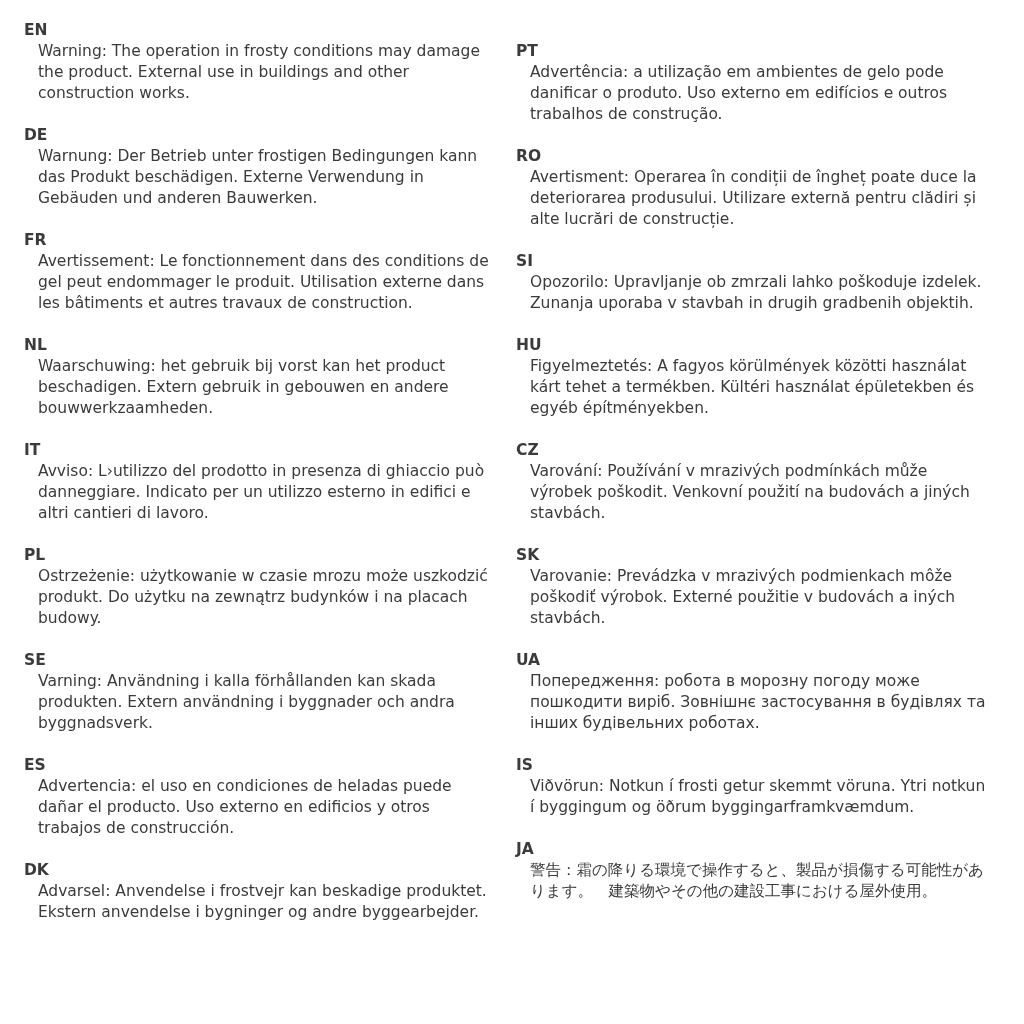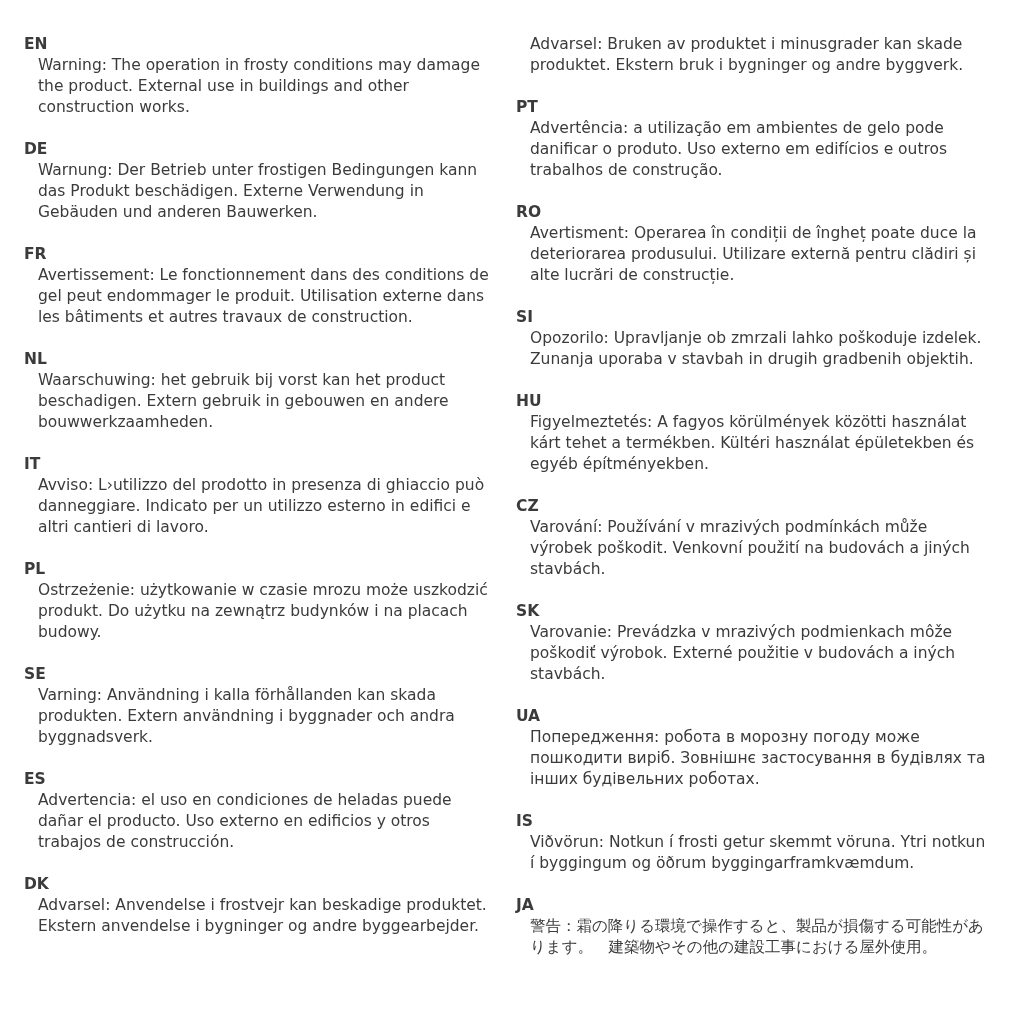--- a/index.html
+++ b/index.html
@@ -9,21 +9,21 @@
   * { margin: 0; padding: 0; box-sizing: border-box; }
   html, body {
     width: 1024px;
     height: 1024px;
     background: var(--bg-color);
     overflow: hidden;
   }
   .page {
     width: 1024px;
     height: 920px;
-    padding: 34px 24px;
+    padding: 20px 24px;
     display: flex;
     gap: 22px;
     background: var(--bg-color);
     font-family: "DejaVu Sans", sans-serif;
     font-size: 15.5px;
     line-height: 21px;
     color: var(--text-color);
   }
   .column {
     width: 470px;
@@ -79,21 +79,20 @@
         <h2 class="lang-code">ES</h2>
         <p class="warning-text">Advertencia: el uso en condiciones de heladas puede dañar el producto. Uso externo en edificios y otros trabajos de construcción.</p>
       </article>
       <article class="warning-section">
         <h2 class="lang-code">DK</h2>
         <p class="warning-text">Advarsel: Anvendelse i frostvejr kan beskadige produktet. Ekstern anvendelse i bygninger og andre byggearbejder.</p>
       </article>
     </section>
   <section class="column">
       <article class="warning-section">
-        <p class="warning-text">Advarsel: Bruken av produktet i minusgrader kan skade produktet. Ekstern bruk i bygninger og andre byggverk.</p>
       </article>
       <article class="warning-section">
         <h2 class="lang-code">PT</h2>
         <p class="warning-text">Advertência: a utilização em ambientes de gelo pode danificar o produto. Uso externo em edifícios e outros trabalhos de construção.</p>
       </article>
       <article class="warning-section">
         <h2 class="lang-code">RO</h2>
         <p class="warning-text">Avertisment: Operarea în condiții de îngheț poate duce la deteriorarea produsului. Utilizare externă pentru clădiri și alte lucrări de construcție.</p>
       </article>
       <article class="warning-section">

